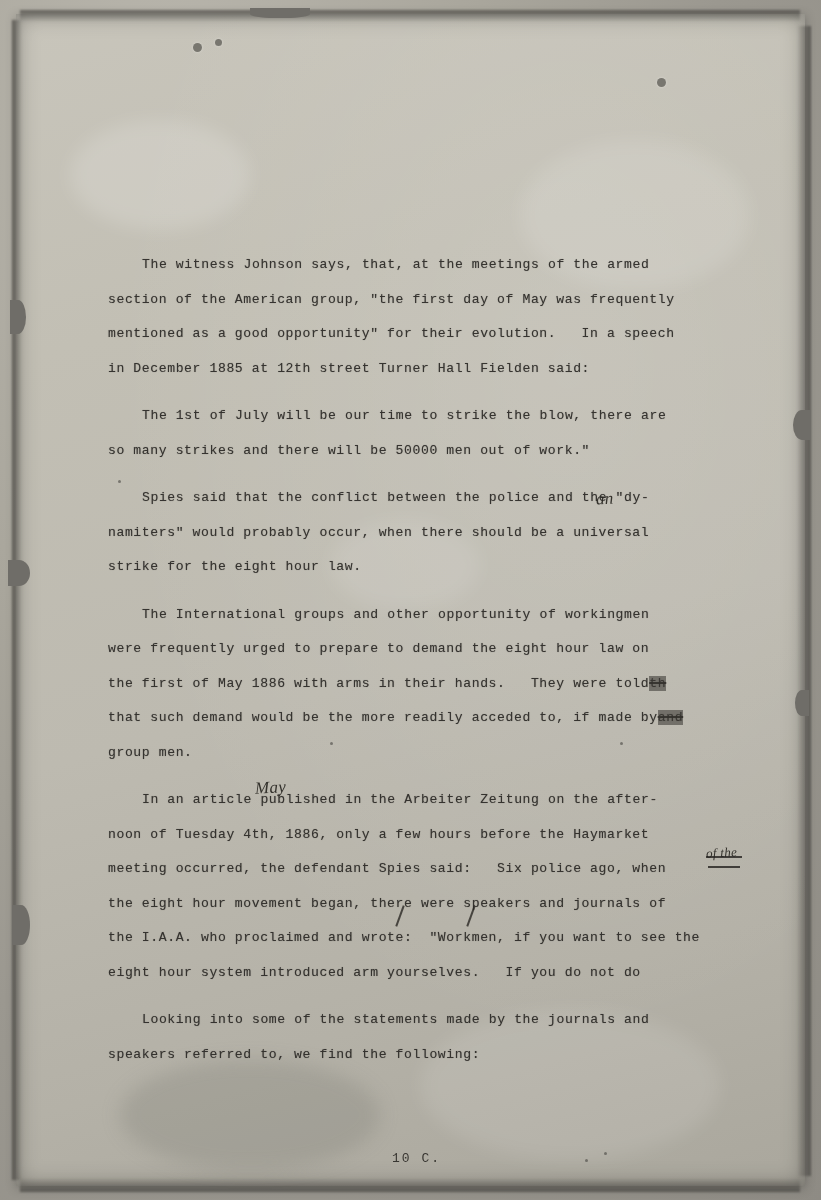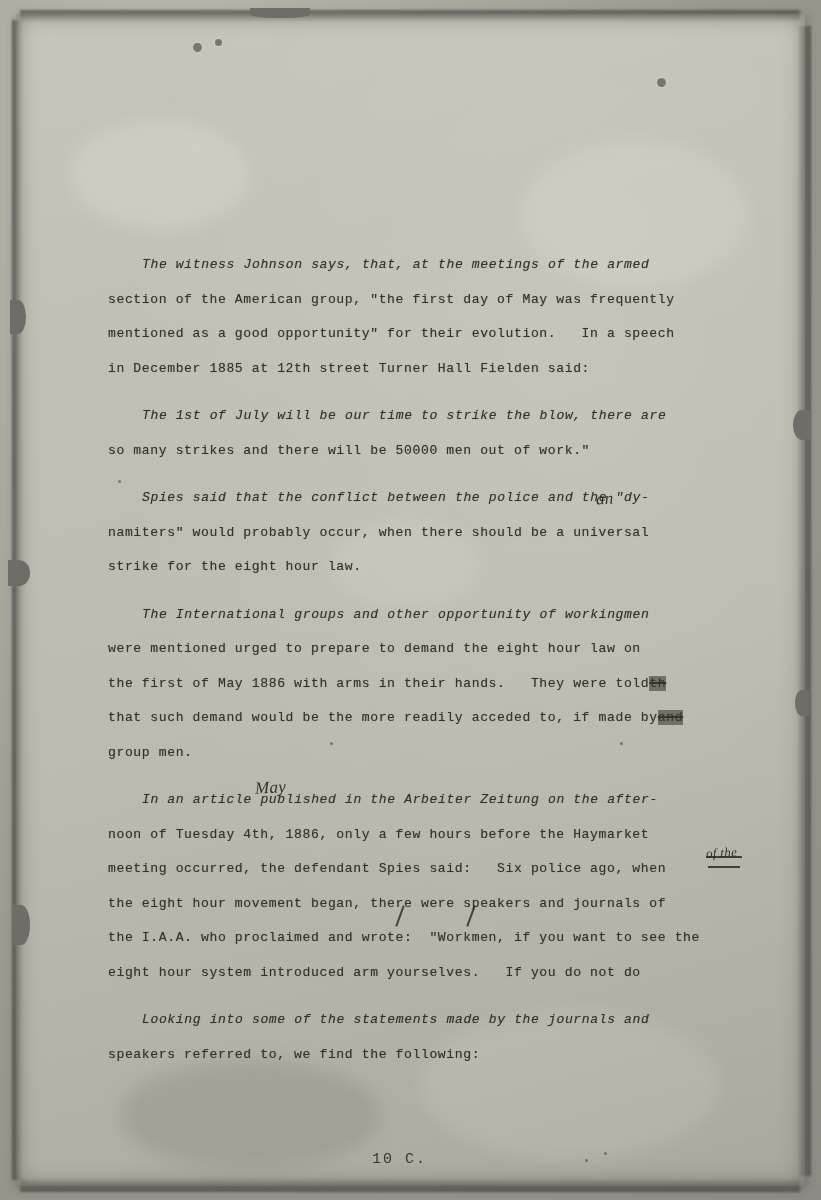--- a/index.html
+++ b/index.html
@@ -80,21 +80,21 @@
     width: 640px;
     color: #2a2825;
     font-size: 13.1px;
     letter-spacing: 0.6px;
     line-height: 34.5px;
     opacity: 0.92;
     text-shadow: 0 0 1px rgba(40,38,34,0.45);
   }
   .para { margin: 0 0 13px 0; }
   .para .ln { display: block; white-space: pre; }
-  .ind { padding-left: 34px; font-style: italic; }
+  .ind { padding-left: 34px; }
 
   .struck { text-decoration: line-through; text-decoration-thickness: 2px; }
   .heavy  { background: rgba(40,38,34,0.55); color: rgba(40,38,34,0.85); text-align: right; }
 
   
   .hand {
     position: absolute;
     font-family: "Liberation Serif", "DejaVu Serif", serif;
     font-style: italic;
     color: #26241f;
@@ -119,24 +119,24 @@
   .strike-line {
     position: absolute;
     height: 2px;
     background: rgba(35,33,30,0.8);
   }
   .st-a { left: 706px; top: 856px; width: 36px; }
   .st-b { left: 708px; top: 866px; width: 32px; }
 
   .pagenum {
     position: absolute;
-    left: 372px;
+    left: 392px;
     top: 1151px;
     color: #2c2a26;
-    font-size: 15px;
+    font-size: 13px;
     letter-spacing: 2px;
     opacity: 0.9;
   }
 </style>
 </head>
 <body>
 
 <div class="page">
   <div class="sheet"></div>
 
@@ -183,21 +183,21 @@
     </p>
 
     <p class="para">
       <span class="ln ind">Spies said that the conflict between the police and the "dy-</span>
       <span class="ln">namiters" would probably occur, when there should be a universal</span>
       <span class="ln">strike for the eight hour law.</span>
     </p>
 
     <p class="para">
       <span class="ln ind">The International groups and other opportunity of workingmen</span>
-      <span class="ln">were mentioned urged to prepare to demand the eight hour law on</span>
+      <span class="ln">were frequently urged to prepare to demand the eight hour law on</span>
       <span class="ln"><span>the first of May 1886 with arms in their hands.   They were told</span><span class="struck heavy">th</span></span>
       <span class="ln"><span>that such demand would be the more readily acceded to, if made by</span><span class="struck heavy">and</span></span>
       <span class="ln">group men.</span>
     </p>
 
     <p class="para">
       <span class="ln ind">In an article published in the Arbeiter Zeitung on the after-</span>
       <span class="ln">noon of Tuesday 4th, 1886, only a few hours before the Haymarket</span>
       <span class="ln">meeting occurred, the defendant Spies said:   Six police ago, when</span>
       <span class="ln">the eight hour movement began, there were speakers and journals of</span>

